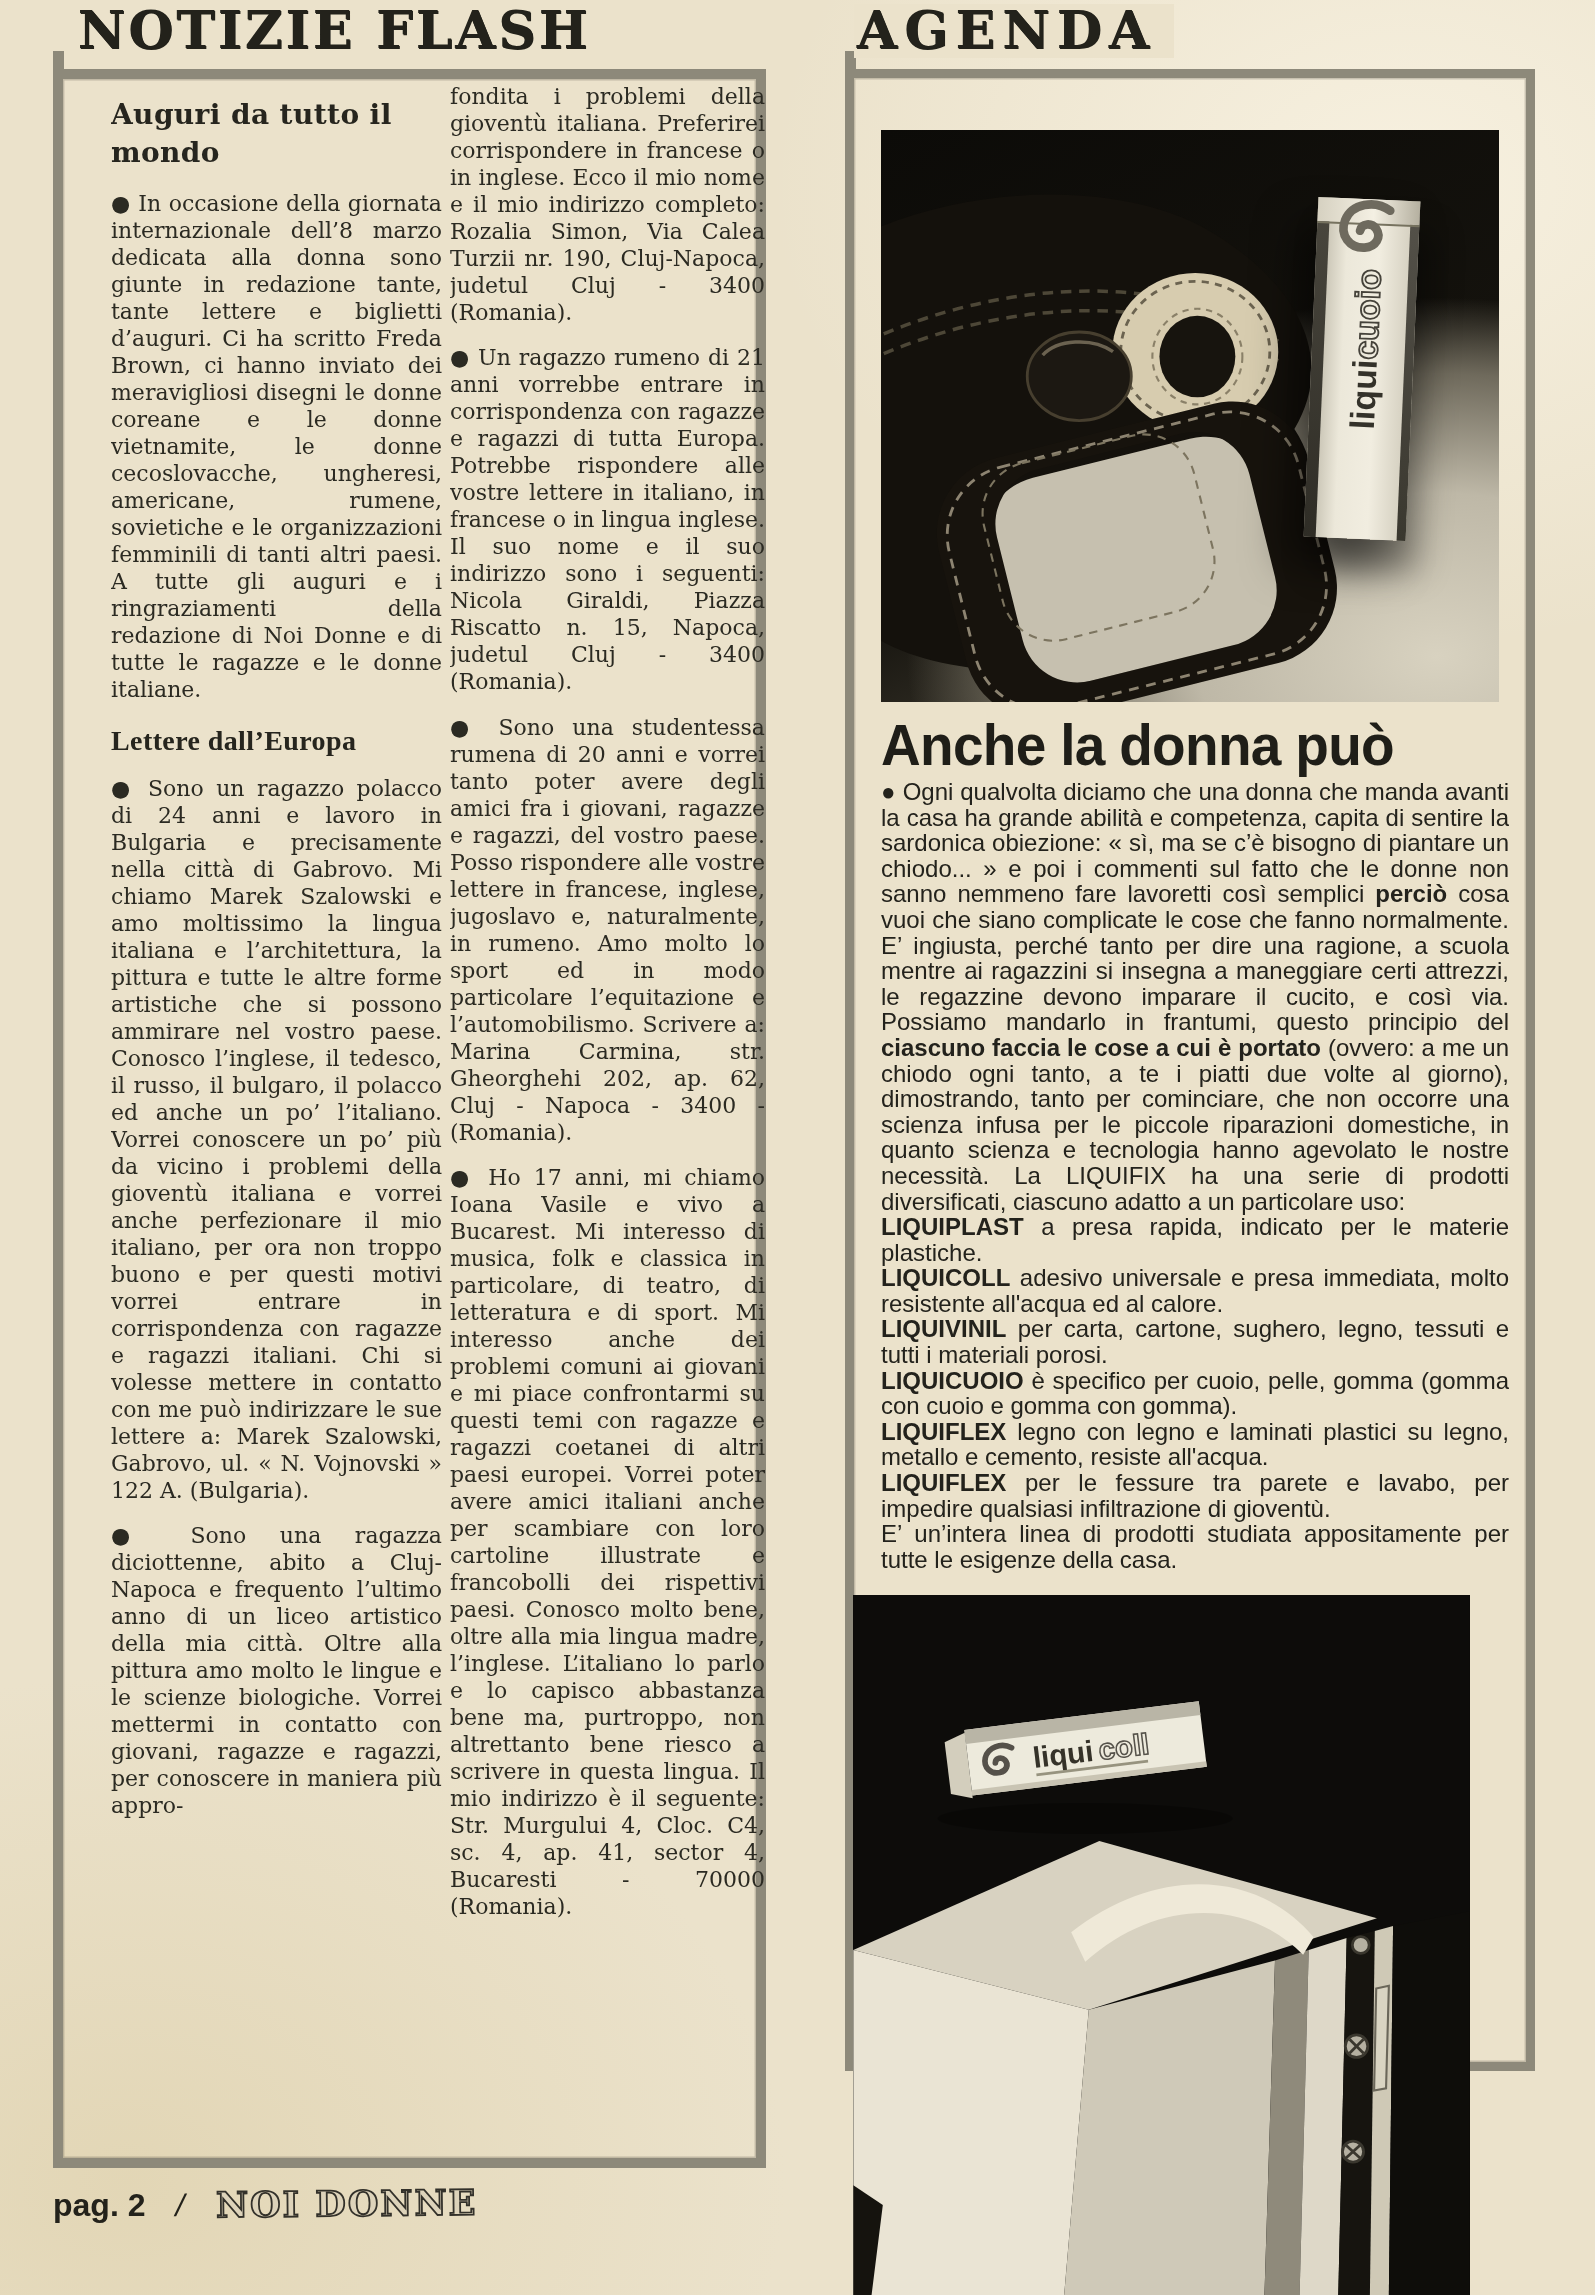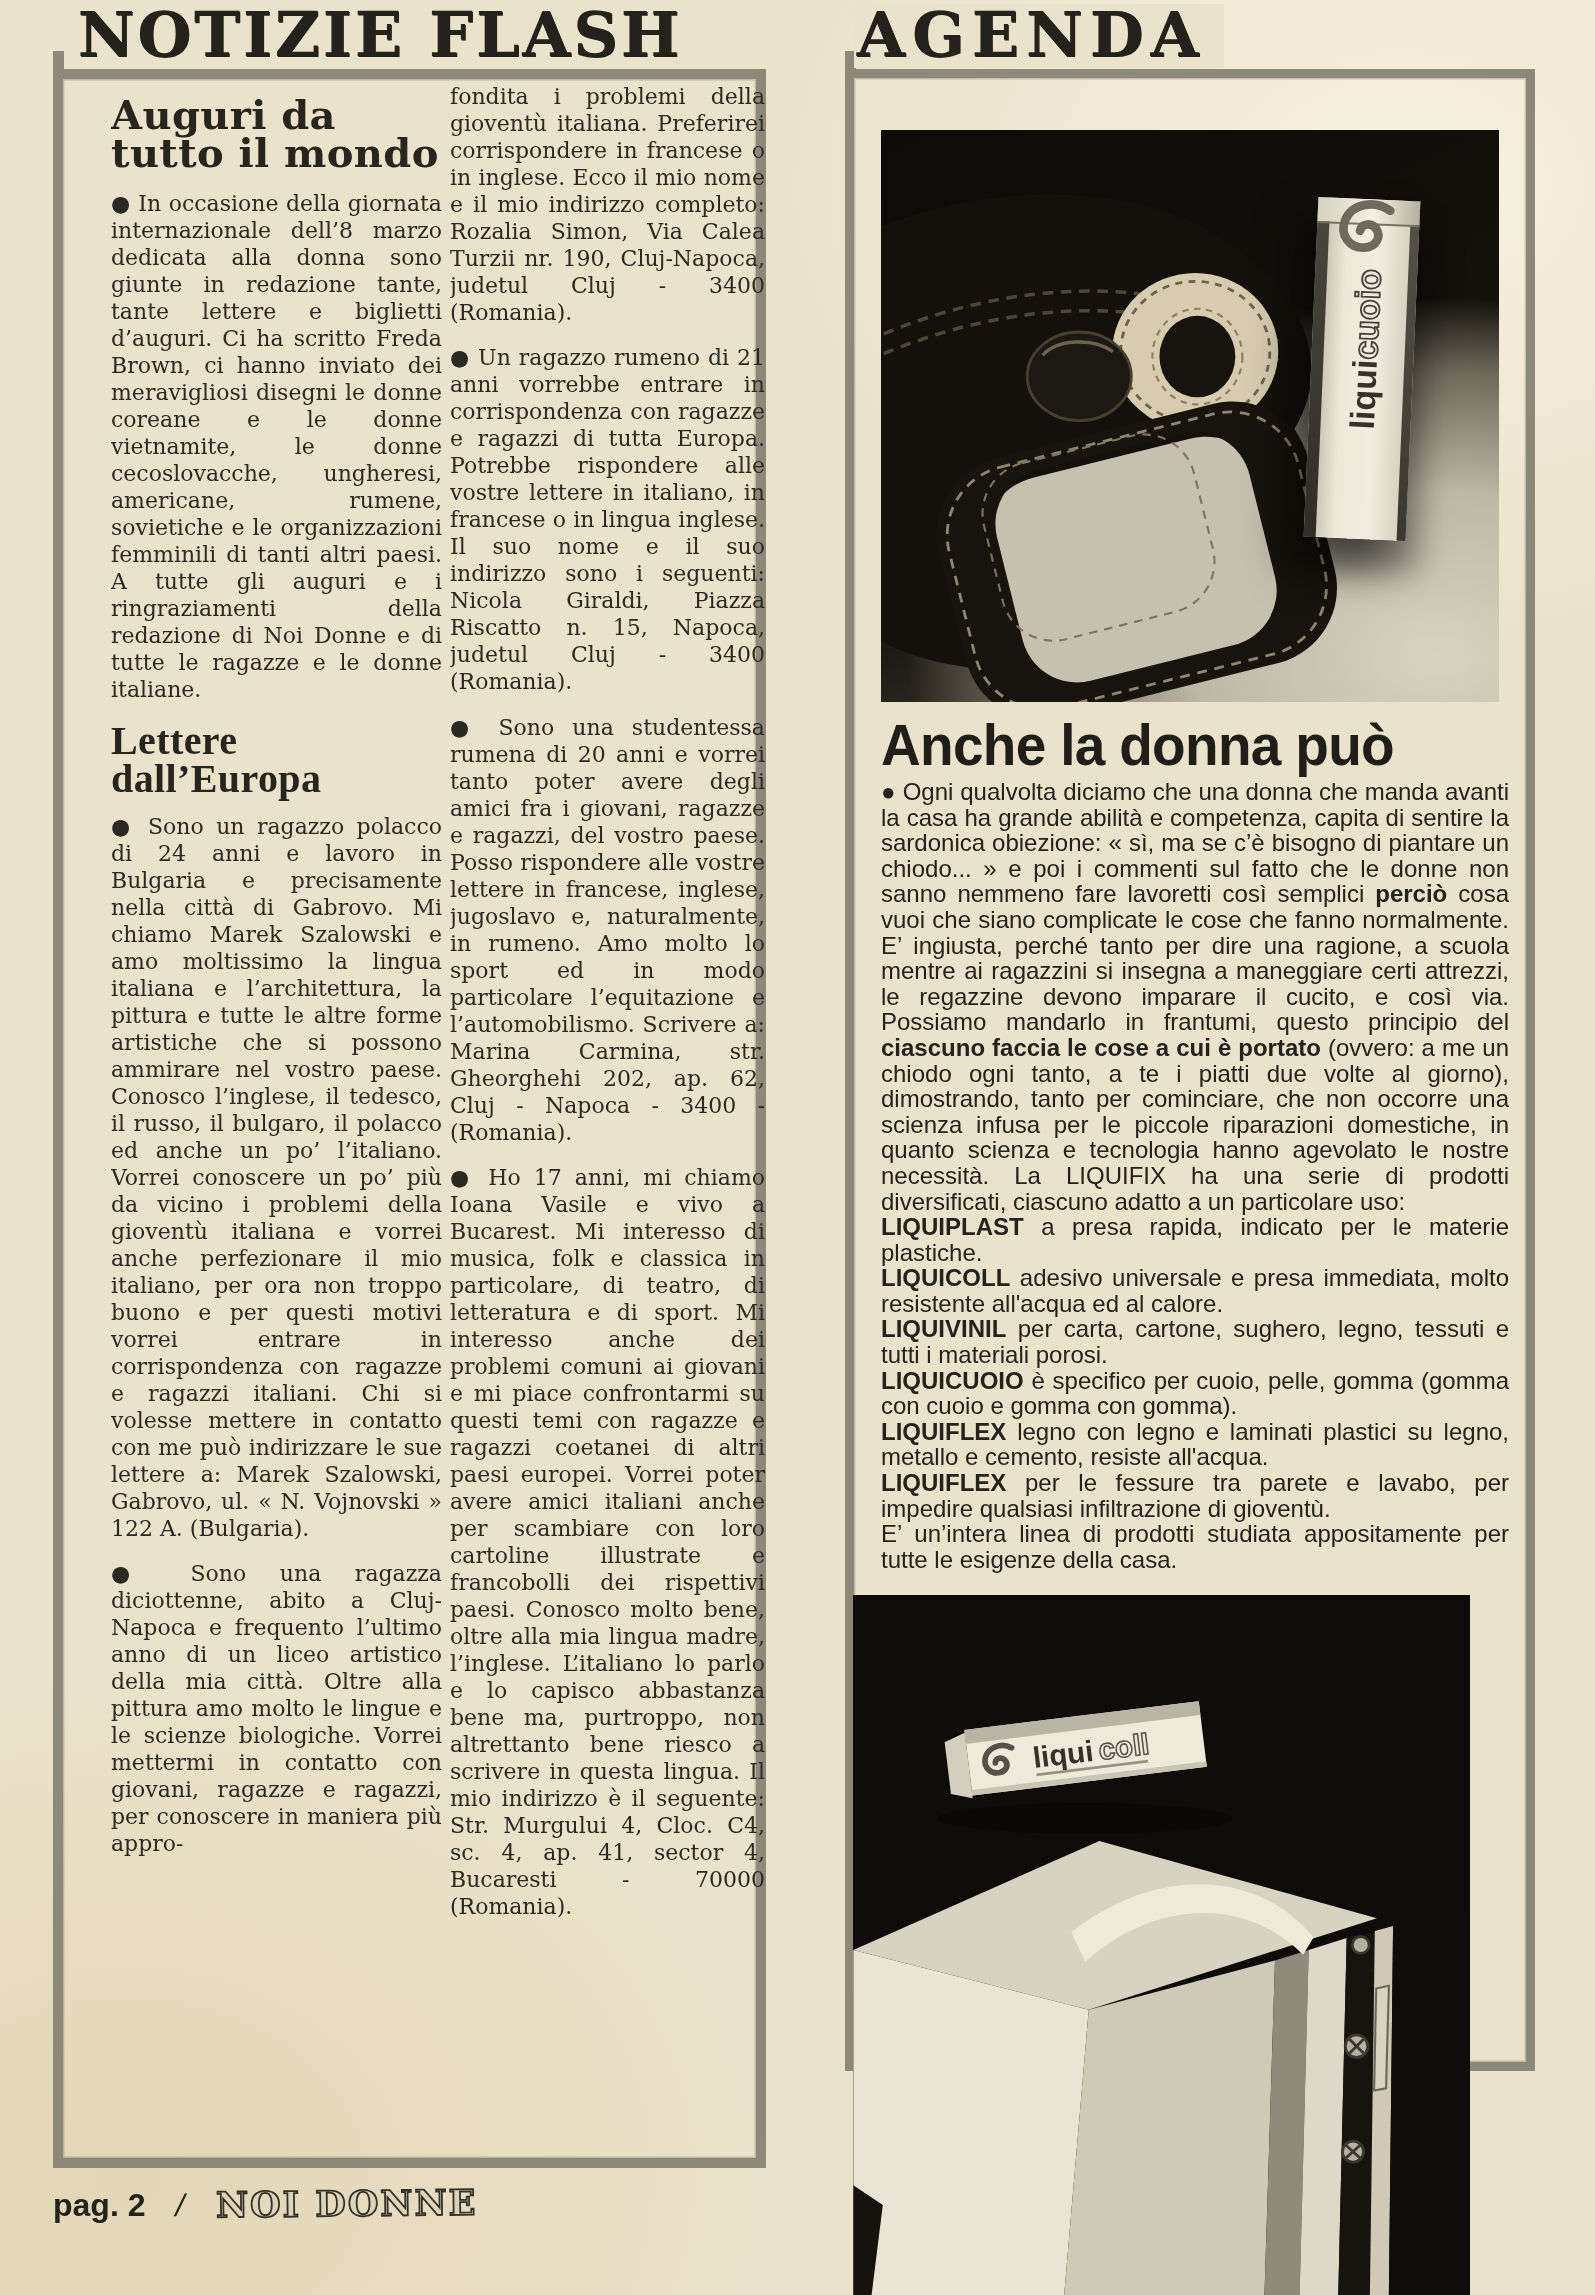--- a/index.html
+++ b/index.html
@@ -20,36 +20,36 @@
   .nf-frame { left: 53px;   top: 69px; width: 713px; height: 2099px; }
   .ag-frame { left: 845px; top: 69px; width: 690px;  height: 2002px; border-width: 9.8px; }
   .stub { position: absolute; width: 10.5px; height: 19.7px; background: #8d897a; z-index: 1; }
   .stub.nf { left: 53px; top: 51px; }
   .stub.ag { left: 845px; top: 51px; }
 
   
   .mast {
     position: absolute; top: 4.2px; z-index: 3;
     font-family: "DejaVu Serif", serif; font-weight: bold;
-    font-size: 62px; line-height: 1.0; color: #23221b;
+    font-size: 52px; line-height: 1.0; color: #23221b;
     background: #ebe2cb; padding: 0 18.3px 1.4px 2.8px;
     letter-spacing: 2.8px; text-shadow: 0.7px 0.7px 0 #23221b;
   }
   .mast.notizie { left: 75px; }
   .mast.agenda  { left: 854px; letter-spacing: 7px; }
 
   
   .col {
     position: absolute; z-index: 2;
     font-size: 22px; line-height: 27px; text-align: justify; color: #2b2a22;
   }
   .col1 { left: 111px; top: 96px; width: 331px; height: 2040px; overflow: hidden; }
   .col2 { left: 450px; top: 83px; width: 315px; height: 2068px; overflow: hidden; }
   .col h2 {
-    font-size: 40px; line-height: 38px; font-weight: bold; text-align: left;
+    font-size: 28px; line-height: 38px; font-weight: bold; text-align: left;
     color: #26251e; margin: 0 0 18.3px 0; letter-spacing: 0.4px;
   }
   .col h2.second { margin-top: 11.3px; margin-bottom: 15.5px; font-family: Liberation Serif, serif; }
   .col p { margin: 0 0 18.3px 0; }
 
   
   .ag-heading {
     position: absolute; left: 881px; top: 716px; z-index: 2;
     font-family: "Liberation Sans", sans-serif; font-weight: bold;
     font-size: 55px; line-height: 1.05; letter-spacing: -0.7px; color: #1f1e18;

